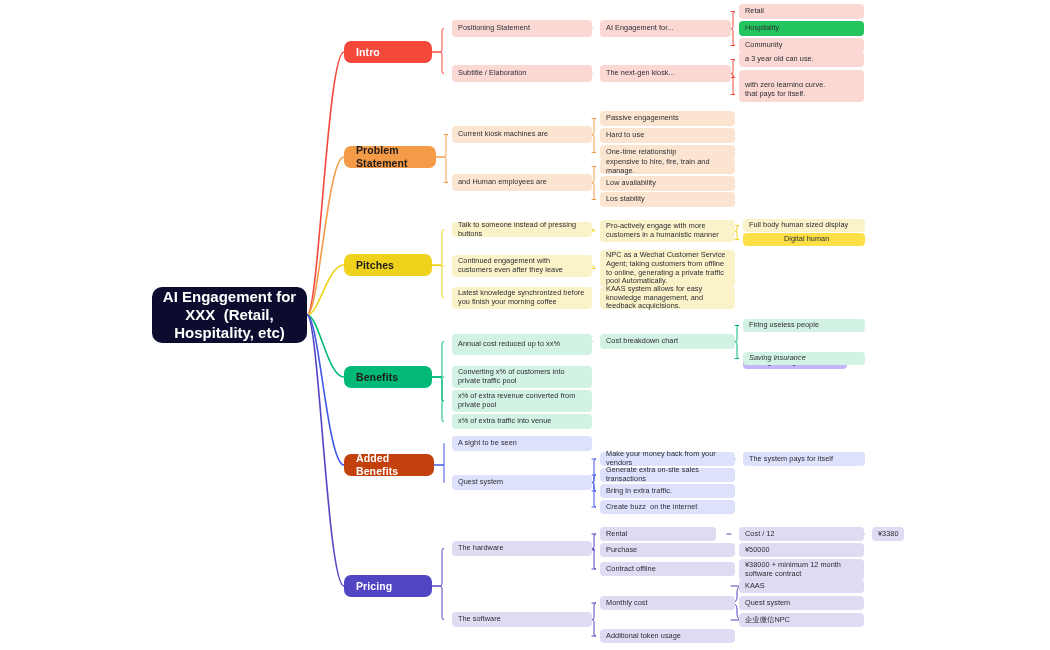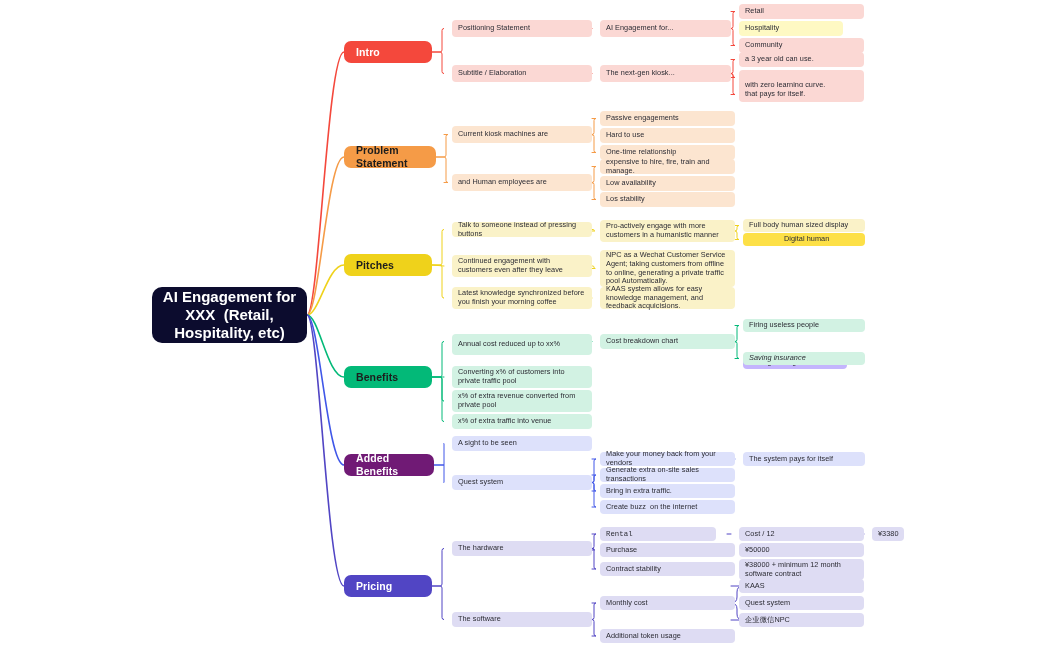--- a/index.html
+++ b/index.html
@@ -126,21 +126,21 @@
       <path d="M 727 603 L 731 603 Q 737 603 737 609 L 737 614 Q 737 620 743 620 L 731 620" fill="none" stroke="#5145c4" stroke-width="1" stroke-linecap="round"></path>
     </svg>
   <div id="nodes-layer">
       <div class="node root" style="left: 152px; top: 287px; width: 155px; height: 56px; background: rgb(12, 12, 46); color: rgb(255, 255, 255);">AI Engagement for
 XXX  (Retail,
 Hospitality, etc)</div>
       <div class="node lvl1" style="left: 344px; top: 41px; width: 88px; height: 22px; background: rgb(244, 72, 60); color: rgb(255, 255, 255);">Intro</div>
       <div class="node leaf" style="left: 444px; top: 20px; width: 140px; height: 17px; background: rgb(251, 216, 212);">Positioning Statement</div>
       <div class="node leaf" style="left: 592px; top: 20px; width: 131px; height: 17px; background: rgb(251, 216, 212);">AI Engagement for...</div>
       <div class="node leaf" style="left: 731px; top: 4px; width: 125px; height: 15px; background: rgb(251, 216, 212);">Retail</div>
-      <div class="node leaf" style="left: 731px; top: 21px; width: 104px; height: 15px; background: #fef9c3;">Hospitality</div>
+      <div class="node leaf" style="left: 731px; top: 21px; width: 125px; height: 15px; background: #22c55e;">Hospitality</div>
       <div class="node leaf" style="left: 731px; top: 38px; width: 125px; height: 15px; background: rgb(251, 216, 212);">Community</div>
       <div class="node leaf" style="left: 444px; top: 65px; width: 140px; height: 17px; background: rgb(251, 216, 212);">Subtitle / Elaboration</div>
       <div class="node leaf" style="left: 592px; top: 65px; width: 131px; height: 17px; background: rgb(251, 216, 212);">The next-gen kiosk...</div>
       <div class="node leaf" style="left: 731px; top: 52px; width: 125px; height: 15px; background: rgb(251, 216, 212);">a 3 year old can use.</div>
       <div class="node leaf" style="left: 731px; top: 70px; width: 125px; height: 30px; background: rgb(251, 216, 212);">with zero learning curve.</div>
       <div class="node leaf" style="left: 731px; top: 87px; width: 125px; height: 15px; background: rgb(251, 216, 212);">that pays for itself.</div>
       <div class="node lvl1" style="left: 344px; top: 146px; width: 92px; height: 22px; background: rgb(245, 155, 71); color: rgb(29, 29, 29);">Problem Statement</div>
       <div class="node leaf" style="left: 444px; top: 126px; width: 140px; height: 17px; background: rgb(252, 229, 208);">Current kiosk machines are</div>
       <div class="node leaf" style="left: 592px; top: 111px; width: 135px; height: 15px; background: rgb(252, 229, 208);">Passive engagements</div>
       <div class="node leaf" style="left: 592px; top: 128px; width: 135px; height: 15px; background: rgb(252, 229, 208);">Hard to use</div>
@@ -160,36 +160,36 @@
       <div class="node leaf" style="left: 592px; top: 287px; width: 135px; height: 22px; background: rgb(250, 242, 200);">KAAS system allows for easy knowledge management, and feedback acquicisions.</div>
       <div class="node lvl1" style="left: 344px; top: 366px; width: 88px; height: 22px; background: rgb(3, 185, 120); color: rgb(29, 29, 29);">Benefits</div>
       <div class="node leaf" style="left: 444px; top: 334px; width: 140px; height: 21px; background: rgb(210, 242, 227);">Annual cost reduced up to xx%</div>
       <div class="node leaf" style="left: 592px; top: 334px; width: 135px; height: 15px; background: rgb(210, 242, 227);">Cost breakdown chart</div>
       <div class="node leaf" style="left: 735px; top: 319px; width: 122px; height: 13px; background: rgb(210, 242, 227);">Firing useless people</div>
       <div class="node leaf" style="left: 735px; top: 356px; width: 104px; height: 13px; background: #c4b5fd;">Saving management work</div>
       <div class="node leaf" style="left: 735px; top: 352px; width: 122px; height: 13px; background: rgb(210, 242, 227); font-style: italic;">Saving insurance</div>
       <div class="node leaf" style="left: 444px; top: 366px; width: 140px; height: 22px; background: rgb(210, 242, 227);">Converting x% of customers into private traffic pool</div>
       <div class="node leaf" style="left: 444px; top: 390px; width: 140px; height: 22px; background: rgb(210, 242, 227);">x% of extra revenue converted from private pool</div>
       <div class="node leaf" style="left: 444px; top: 414px; width: 140px; height: 15px; background: rgb(210, 242, 227);">x% of extra traffic into venue</div>
-      <div class="node lvl1" style="left: 344px; top: 454px; width: 90px; height: 22px; background: #701a75; color: rgb(255, 255, 255);">Added Benefits</div>
+      <div class="node lvl1" style="left: 344px; top: 454px; width: 90px; height: 22px; background: #c2410c; color: rgb(255, 255, 255);">Added Benefits</div>
       <div class="node leaf" style="left: 444px; top: 436px; width: 140px; height: 15px; background: rgb(221, 225, 251);">A sight to be seen</div>
       <div class="node leaf" style="left: 444px; top: 475px; width: 140px; height: 15px; background: rgb(221, 225, 251);">Quest system</div>
       <div class="node leaf" style="left: 592px; top: 452px; width: 135px; height: 14px; background: rgb(221, 225, 251);">Make your money back from your vendors</div>
       <div class="node leaf" style="left: 735px; top: 452px; width: 122px; height: 14px; background: rgb(221, 225, 251);">The system pays for itself</div>
       <div class="node leaf" style="left: 592px; top: 468px; width: 135px; height: 14px; background: rgb(221, 225, 251);">Generate extra on-site sales transactions</div>
       <div class="node leaf" style="left: 592px; top: 484px; width: 135px; height: 14px; background: rgb(221, 225, 251);">Bring in extra traffic.</div>
       <div class="node leaf" style="left: 592px; top: 500px; width: 135px; height: 14px; background: rgb(221, 225, 251);">Create buzz  on the internet</div>
       <div class="node lvl1" style="left: 344px; top: 575px; width: 88px; height: 22px; background: rgb(81, 69, 196); color: rgb(255, 255, 255);">Pricing</div>
       <div class="node leaf" style="left: 444px; top: 541px; width: 140px; height: 15px; background: rgb(222, 220, 243);">The hardware</div>
-      <div class="node leaf" style="left: 592px; top: 527px; width: 116px; height: 14px; background: rgb(222, 220, 243); font-family: Liberation Mono, monospace;">Rental</div>
+      <div class="node leaf" style="left: 592px; top: 527px; width: 116px; height: 14px; background: rgb(222, 220, 243);">Rental</div>
       <div class="node leaf" style="left: 731px; top: 527px; width: 125px; height: 14px; background: rgb(222, 220, 243);">Cost / 12</div>
       <div class="node leaf" style="left: 864px; top: 527px; width: 32px; height: 14px; background: rgb(222, 220, 243);">¥3380</div>
       <div class="node leaf" style="left: 592px; top: 543px; width: 135px; height: 14px; background: rgb(222, 220, 243);">Purchase</div>
       <div class="node leaf" style="left: 731px; top: 543px; width: 125px; height: 14px; background: rgb(222, 220, 243);">¥50000</div>
-      <div class="node leaf" style="left: 592px; top: 562px; width: 135px; height: 14px; background: rgb(222, 220, 243);">Contract stability</div>
+      <div class="node leaf" style="left: 592px; top: 562px; width: 135px; height: 14px; background: rgb(222, 220, 243);">Contract offline</div>
       <div class="node leaf" style="left: 731px; top: 559px; width: 125px; height: 21px; background: rgb(222, 220, 243);">¥38000 + minimum 12 month software contract</div>
       <div class="node leaf" style="left: 444px; top: 612px; width: 140px; height: 15px; background: rgb(222, 220, 243);">The software</div>
       <div class="node leaf" style="left: 592px; top: 596px; width: 135px; height: 14px; background: rgb(222, 220, 243);">Monthly cost</div>
       <div class="node leaf" style="left: 731px; top: 579px; width: 125px; height: 14px; background: rgb(222, 220, 243);">KAAS</div>
       <div class="node leaf" style="left: 731px; top: 596px; width: 125px; height: 14px; background: rgb(222, 220, 243);">Quest system</div>
       <div class="node leaf" style="left: 731px; top: 613px; width: 125px; height: 14px; background: rgb(222, 220, 243);">企业微信NPC</div>
       <div class="node leaf" style="left: 592px; top: 629px; width: 135px; height: 14px; background: rgb(222, 220, 243);">Additional token usage</div>
     </div>
 </div>
 

